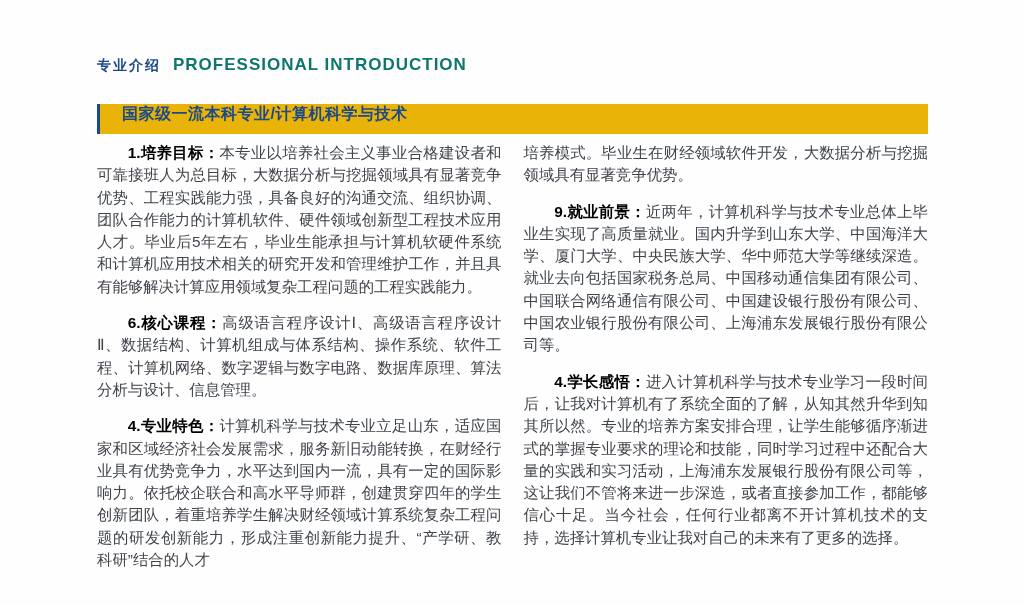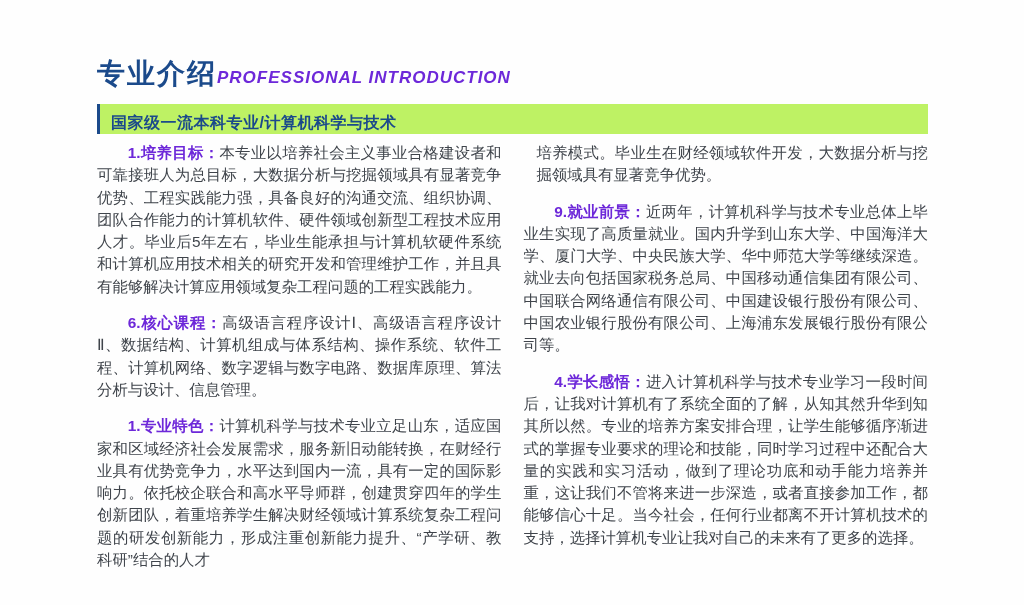--- a/index.html
+++ b/index.html
@@ -17,43 +17,43 @@
   }
   .page-header {
     position: absolute;
     left: 97px;
     top: 55px;
     display: flex;
     align-items: baseline;
     white-space: nowrap;
   }
   .page-title {
-    font-size: 28px;
+    font-size: 14px;
     font-weight: bold;
     color: #1b4a8b;
     letter-spacing: 2px;
   }
   .page-subtitle {
     font-size: 17px;
     font-weight: bold;
-    color: #6d28d9;
+    color: #0f766e;
+    margin-left: 12px;
     letter-spacing: 1px;
-    font-style: italic;
   }
   .section-bar {
     position: absolute;
     left: 97px;
     top: 104px;
     width: 831px;
     height: 30px;
-    background: #bef264;
+    background: #eab308;
     border-left: 3px solid #1b4a8b;
     display: flex;
-    align-items: flex-end;
-    padding-left: 11px;
+    align-items: flex-start;
+    padding-left: 22px;
   }
   .section-heading {
     font-size: 16px;
     font-weight: bold;
     color: #1b4a8b;
     letter-spacing: 0.5px;
   }
   .columns {
     position: absolute;
     left: 97px;
@@ -64,23 +64,23 @@
   }
   .col { flex: 1 1 0; min-width: 0; }
   .para {
     font-size: 15.4px;
     line-height: 22.3px;
     color: #3f444b;
     text-align: justify;
     text-indent: 2em;
     margin-bottom: 14px;
   }
-  .para.continuation { text-indent: 0; margin-left: 13px; }
+  .para.continuation { text-indent: 0; }
   .para .label {
-    color: #6d28d9;
+    color: #000000;
     font-weight: bold;
   }
 </style>
 </head>
 <body>
 
 <div class="page">
 
   <header class="page-header">
     <h1 class="page-title">专业介绍</h1>
@@ -89,24 +89,24 @@
 
   <div class="section-bar">
     <span class="section-heading">国家级一流本科专业/计算机科学与技术</span>
   </div>
 
   <div class="columns">
 
     <div class="col">
       <p class="para"><span class="label">1.培养目标：</span><span>本专业以培养社会主义事业合格建设者和可靠接班人为总目标，大数据分析与挖掘领域具有显著竞争优势、工程实践能力强，具备良好的沟通交流、组织协调、团队合作能力的计算机软件、硬件领域创新型工程技术应用人才。毕业后5年左右，毕业生能承担与计算机软硬件系统和计算机应用技术相关的研究开发和管理维护工作，并且具有能够解决计算应用领域复杂工程问题的工程实践能力。</span></p>
       <p class="para"><span class="label">6.核心课程：</span><span>高级语言程序设计Ⅰ、高级语言程序设计Ⅱ、数据结构、计算机组成与体系结构、操作系统、软件工程、计算机网络、数字逻辑与数字电路、数据库原理、算法分析与设计、信息管理。</span></p>
-      <p class="para"><span class="label">1.专业特色：</span><span>计算机科学与技术专业立足山东，适应国家和区域经济社会发展需求，服务新旧动能转换，在财经行业具有优势竞争力，水平达到国内一流，具有一定的国际影响力。依托校企联合和高水平导师群，创建贯穿四年的学生创新团队，着重培养学生解决财经领域计算系统复杂工程问题的研发创新能力，形成注重创新能力提升、“产学研、教科研”结合的人才</span></p>
+      <p class="para"><span class="label">4.专业特色：</span><span>计算机科学与技术专业立足山东，适应国家和区域经济社会发展需求，服务新旧动能转换，在财经行业具有优势竞争力，水平达到国内一流，具有一定的国际影响力。依托校企联合和高水平导师群，创建贯穿四年的学生创新团队，着重培养学生解决财经领域计算系统复杂工程问题的研发创新能力，形成注重创新能力提升、“产学研、教科研”结合的人才</span></p>
     </div>
 
     <div class="col">
       <p class="para continuation"><span>培养模式。毕业生在财经领域软件开发，大数据分析与挖掘领域具有显著竞争优势。</span></p>
       <p class="para"><span class="label">9.就业前景：</span><span>近两年，计算机科学与技术专业总体上毕业生实现了高质量就业。国内升学到山东大学、中国海洋大学、厦门大学、中央民族大学、华中师范大学等继续深造。就业去向包括国家税务总局、中国移动通信集团有限公司、中国联合网络通信有限公司、中国建设银行股份有限公司、中国农业银行股份有限公司、上海浦东发展银行股份有限公司等。</span></p>
-      <p class="para"><span class="label">4.学长感悟：</span><span>进入计算机科学与技术专业学习一段时间后，让我对计算机有了系统全面的了解，从知其然升华到知其所以然。专业的培养方案安排合理，让学生能够循序渐进式的掌握专业要求的理论和技能，同时学习过程中还配合大量的实践和实习活动，做到了理论功底和动手能力培养并重，这让我们不管将来进一步深造，或者直接参加工作，都能够信心十足。当今社会，任何行业都离不开计算机技术的支持，选择计算机专业让我对自己的未来有了更多的选择。</span></p>
+      <p class="para"><span class="label">4.学长感悟：</span><span>进入计算机科学与技术专业学习一段时间后，让我对计算机有了系统全面的了解，从知其然升华到知其所以然。专业的培养方案安排合理，让学生能够循序渐进式的掌握专业要求的理论和技能，同时学习过程中还配合大量的实践和实习活动，上海浦东发展银行股份有限公司等，这让我们不管将来进一步深造，或者直接参加工作，都能够信心十足。当今社会，任何行业都离不开计算机技术的支持，选择计算机专业让我对自己的未来有了更多的选择。</span></p>
     </div>
 
   </div>
 
 </div>
 
 </body></html>

